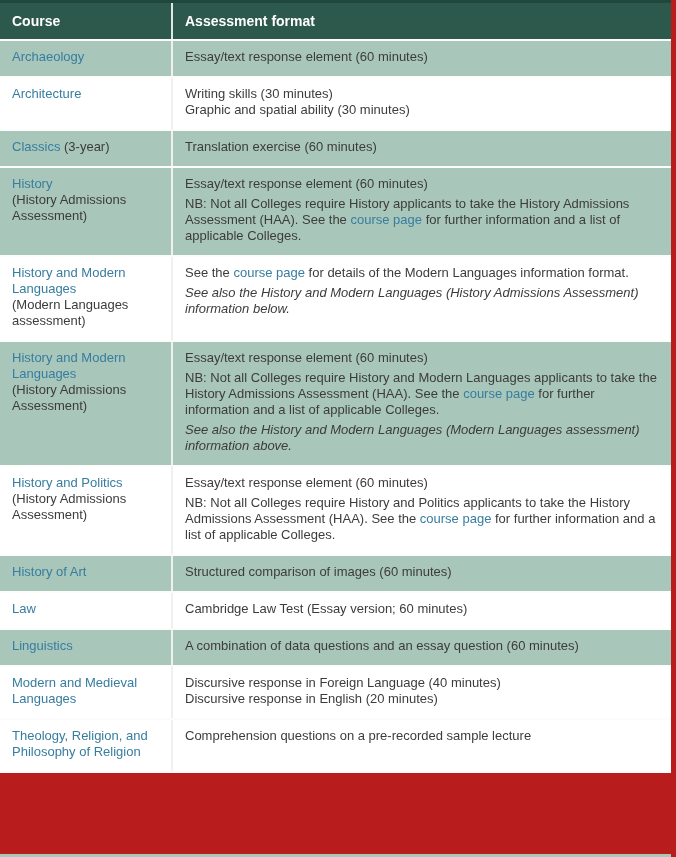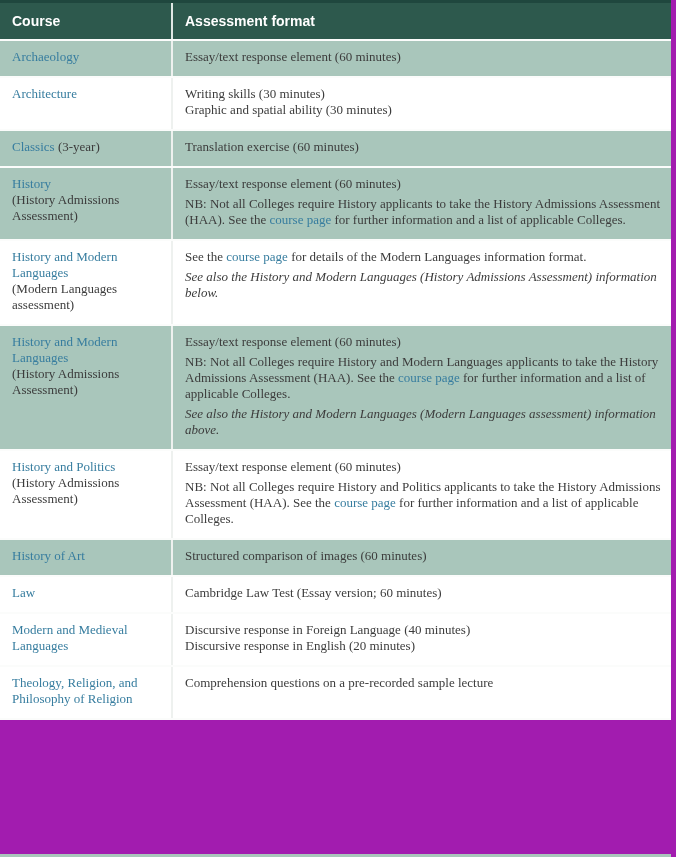--- a/index.html
+++ b/index.html
@@ -6,21 +6,21 @@
   html, body { background: #ffffff; }
   body {
     font-family: "Liberation Sans", "DejaVu Sans", sans-serif;
     -webkit-font-smoothing: antialiased;
   }
   .page {
     position: relative;
     width: 676px;
     height: 857px;
     overflow: hidden;
-    background: #a21caf;
+    background: #b91c1c;
   }
   table.assessment-table {
     width: 671px;
     border-collapse: collapse;
     table-layout: fixed;
     border-top: 3px solid #1f473e;
   }
   th {
     background: #2d594d;
     color: #ffffff;
@@ -34,21 +34,20 @@
   th.col-course { width: 172px; border-right: 2px solid #dfe7e4; }
   td {
     vertical-align: top;
     font-size: 13px;
     line-height: 16px;
     color: #3c3c3c;
     padding: 8px 10px 11px 12px;
     border-bottom: 2px solid #fbfcfb;
     background: #ffffff;
     word-wrap: break-word;
-    font-family: Liberation Serif, serif;
   }
   td.course-cell { border-right: 2px solid #eef1ef; }
   tr.shaded td { background: #a9c6bb; }
   a.link, span.link {
     color: #377d9f;
     text-decoration: none;
     cursor: pointer;
   }
   td p { margin: 0; }
   td p + p { margin-top: 4px; }
@@ -126,20 +125,26 @@
           <td class="assessment-cell">
             <p><span>Structured comparison of images (60 minutes)</span></p>
           </td>
         </tr>
         <tr>
           <td class="course-cell"><a class="link" href="#">Law</a></td>
           <td class="assessment-cell">
             <p><span>Cambridge Law Test (Essay version; 60 minutes)</span></p>
           </td>
         </tr>
+        <tr class="shaded">
+          <td class="course-cell"><a class="link" href="#">Linguistics</a></td>
+          <td class="assessment-cell">
+            <p><span>A combination of data questions and an essay question (60 minutes)</span></p>
+          </td>
+        </tr>
         <tr>
           <td class="course-cell"><a class="link" href="#">Modern and Medieval Languages</a></td>
           <td class="assessment-cell">
             <p><span>Discursive response in Foreign Language (40 minutes)</span><br><span>Discursive response in English (20 minutes)</span></p>
           </td>
         </tr>
         <tr>
           <td class="course-cell"><a class="link" href="#">Theology, Religion, and Philosophy of Religion</a></td>
           <td class="assessment-cell">
             <p><span>Comprehension questions on a pre-recorded sample lecture</span></p>

